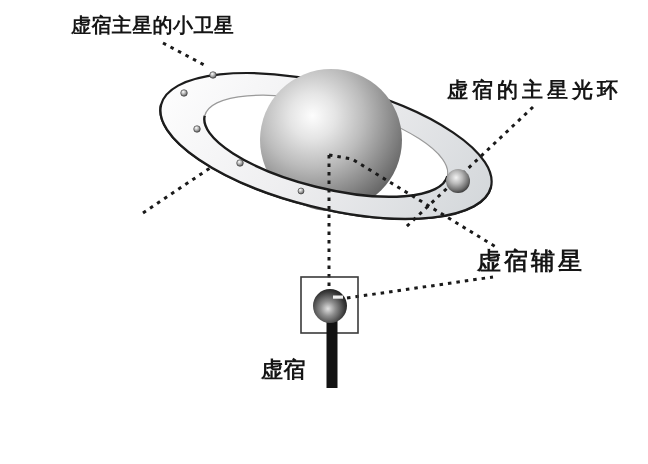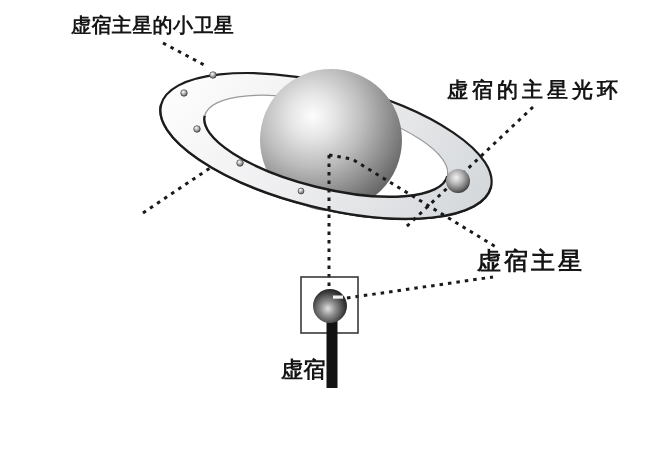--- a/index.html
+++ b/index.html
@@ -9,21 +9,21 @@
     margin-left:16px;
   }
   #art{position:absolute;left:0;top:0;}
   .label{
     position:absolute;font-weight:bold;color:#151515;white-space:nowrap;line-height:1;
   }
   .lbl-small-moons{left:55px;top:17px;font-size:20px;letter-spacing:0.4px;}
   .lbl-large-moon{left:431px;top:81px;font-size:21px;letter-spacing:4px;}
   .lbl-ring{left:43px;top:217px;font-size:20px;letter-spacing:0.8px;}
   .lbl-primary{left:461px;top:251px;font-size:24px;letter-spacing:3px;}
-  .lbl-system{left:265px;top:361px;font-size:22px;letter-spacing:0.5px;}
+  .lbl-system{left:245px;top:361px;font-size:22px;letter-spacing:0.5px;}
   .lbl-secondary{left:381px;top:410px;font-size:22px;letter-spacing:0.3px;}
 </style>
 </head>
 <body>
 
 <div id="stage">
 
   <svg id="art" width="648" height="464" viewBox="0 0 648 464">
     <defs>
       <linearGradient id="gRing" gradientUnits="userSpaceOnUse" x1="-170" y1="-62" x2="160" y2="72">
@@ -104,15 +104,15 @@
       <rect x="310.5" y="304" width="11" height="120" rx="2" fill="#121212"></rect>
       <circle cx="314" cy="306" r="17" fill="url(#gBall)"></circle>
       <circle cx="316" cy="423" r="18" fill="url(#gBall)"></circle>
       <rect x="317" y="295.5" width="10" height="3.2" fill="#ffffff" opacity="0.92"></rect>
       <rect x="311" y="421.5" width="9" height="3.2" fill="#ffffff" opacity="0.92"></rect>
     </g>
   </svg>
 
   <div class="label lbl-small-moons">虚宿主星的小卫星</div>
   <div class="label lbl-large-moon">虚宿的主星光环</div>
-  <div class="label lbl-primary">虚宿主星</div>
+  <div class="label lbl-primary">虚宿辅星</div>
   <div class="label lbl-system">虚宿</div>
 </div>
 
 </body></html>

